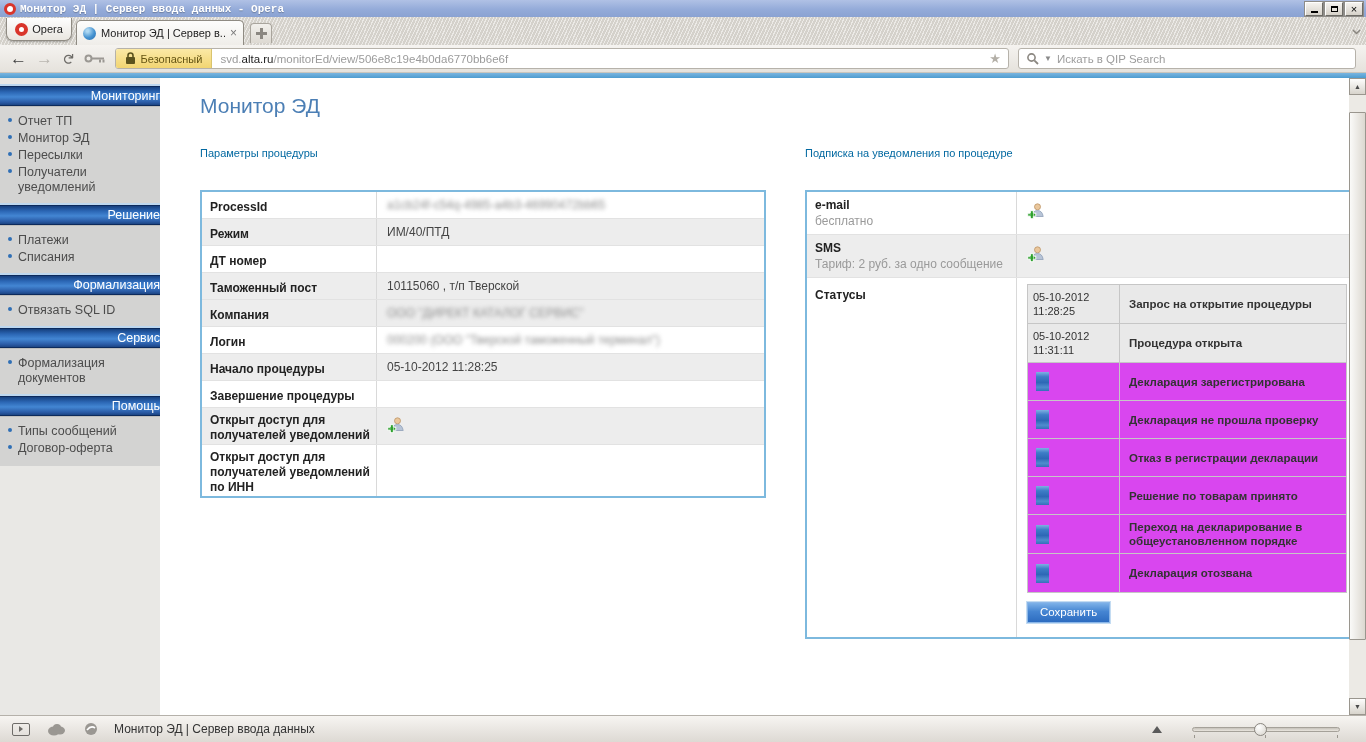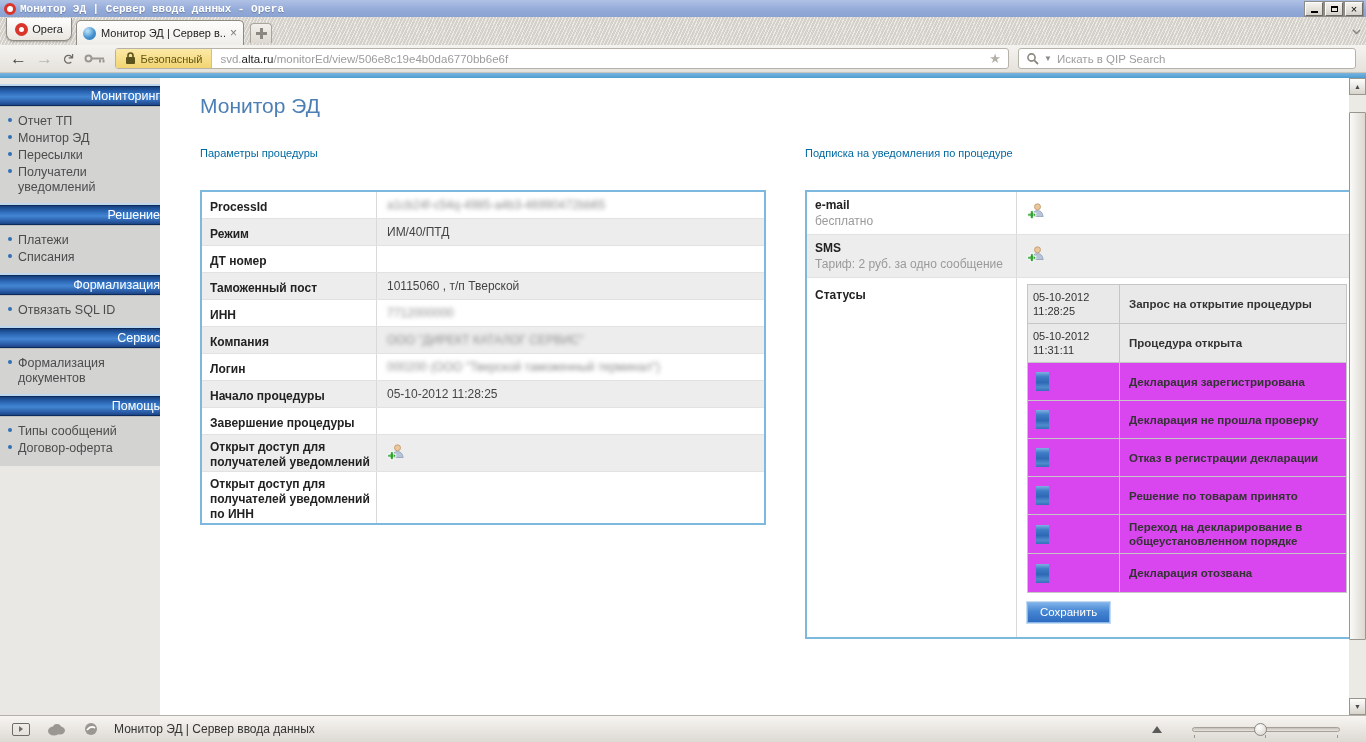--- a/index.html
+++ b/index.html
@@ -258,26 +258,20 @@
             <div class="plabel">Режим</div>
             <div class="pvalue">ИМ/40/ПТД</div>
           </div>
           <div class="prow">
             <div class="plabel">ДТ номер</div>
             <div class="pvalue"></div>
           </div>
           <div class="prow alt">
             <div class="plabel">Таможенный пост</div>
             <div class="pvalue">10115060 , т/п Тверской</div>
-          </div>
-          <div class="prow">
-            <div class="plabel">ИНН</div>
-            <div class="pvalue">
-              <span class="redacted">7712000000</span>
-            </div>
           </div>
           <div class="prow alt">
             <div class="plabel">Компания</div>
             <div class="pvalue">
               <span class="redacted">ООО "ДИРЕКТ КАТАЛОГ СЕРВИС"</span>
             </div>
           </div>
           <div class="prow">
             <div class="plabel">Логин</div>
             <div class="pvalue">

